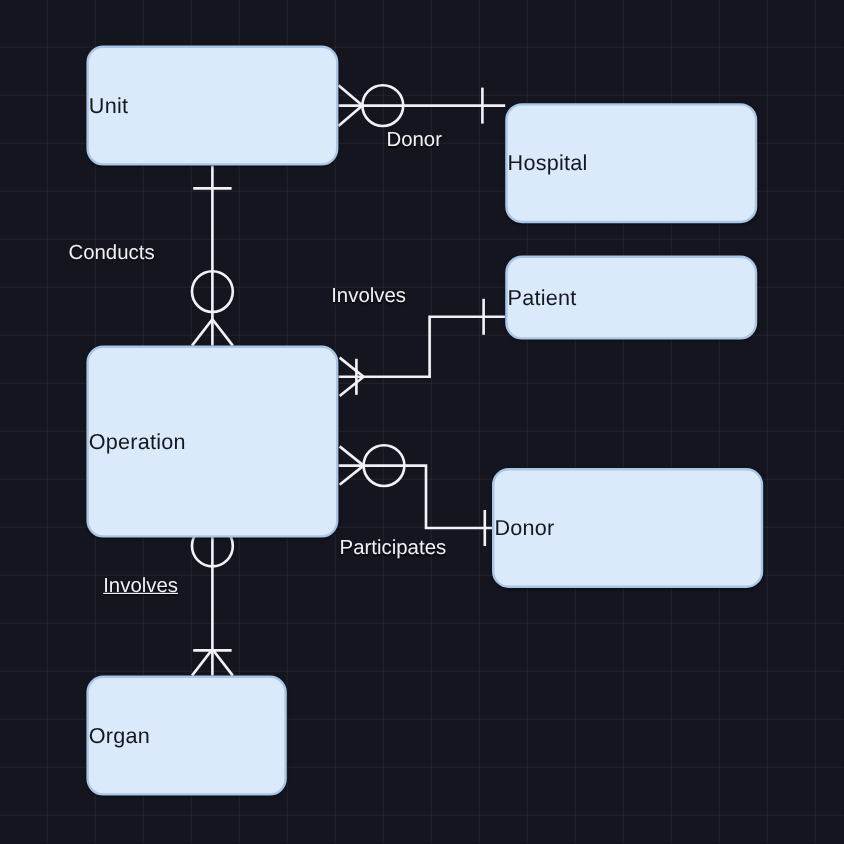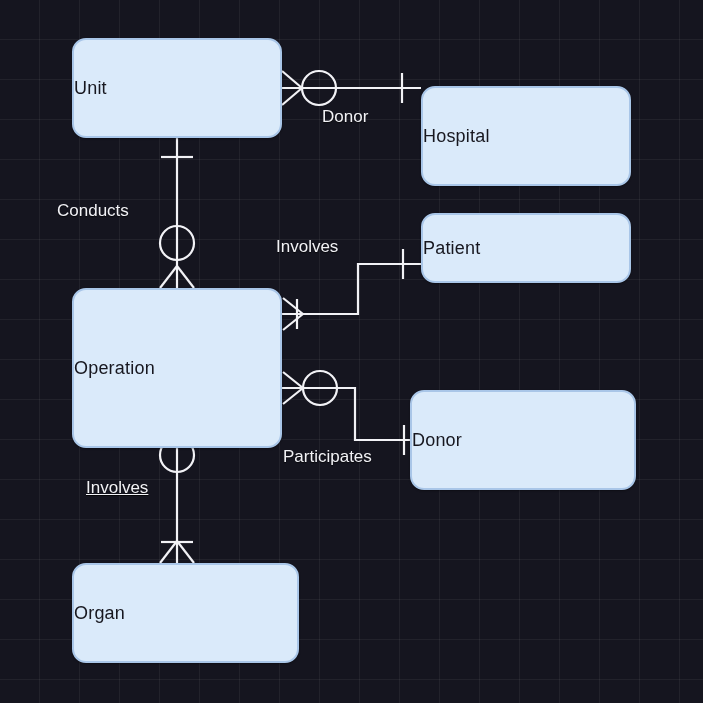--- a/index.html
+++ b/index.html
@@ -135,21 +135,21 @@
   </div>
 
   <div class="entity-box" style="left:421px; top:213px; width:210px; height:70px;">
     <span class="entity-label">Patient</span>
   </div>
 
   <div class="entity-box" style="left:410px; top:390px; width:226px; height:100px;">
     <span class="entity-label">Donor</span>
   </div>
 
-  <div class="entity-box" style="left:72px; top:563px; width:227px; height:100px;">
+  <div class="entity-box" style="left:72px; top:563px; width:167px; height:100px;">
     <span class="entity-label">Organ</span>
   </div>
 
   <div class="rel-label" style="left:322px; top:107px;">Donor</div>
 
   <div class="rel-label" style="left:57px; top:201px;">Conducts</div>
 
   <div class="rel-label" style="left:276px; top:237px;">Involves</div>
 
   <div class="rel-label" style="left:283px; top:447px;">Participates</div>

